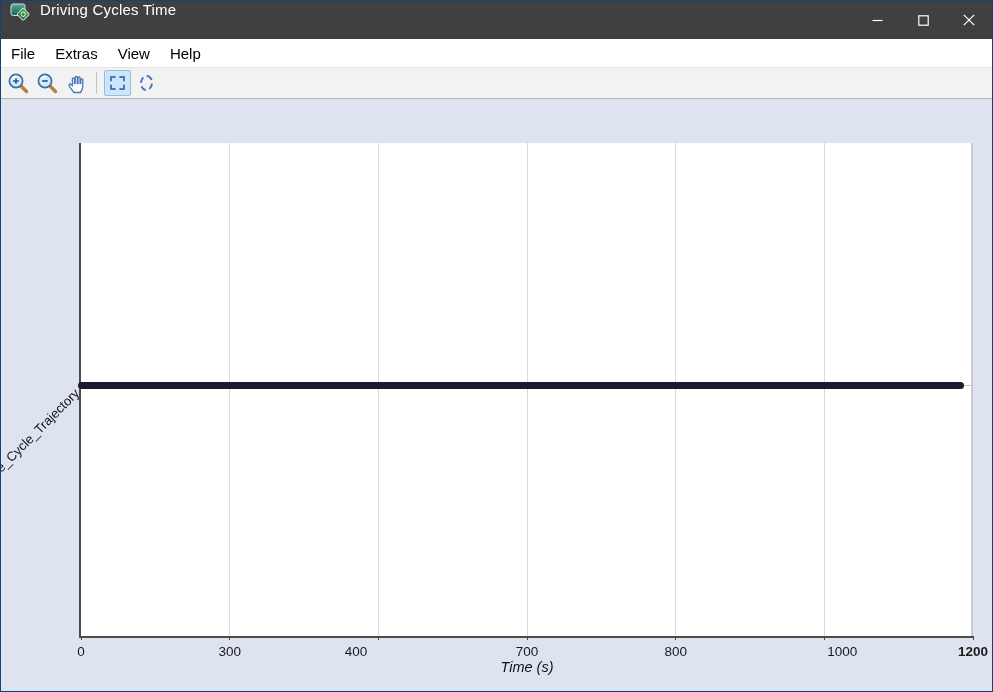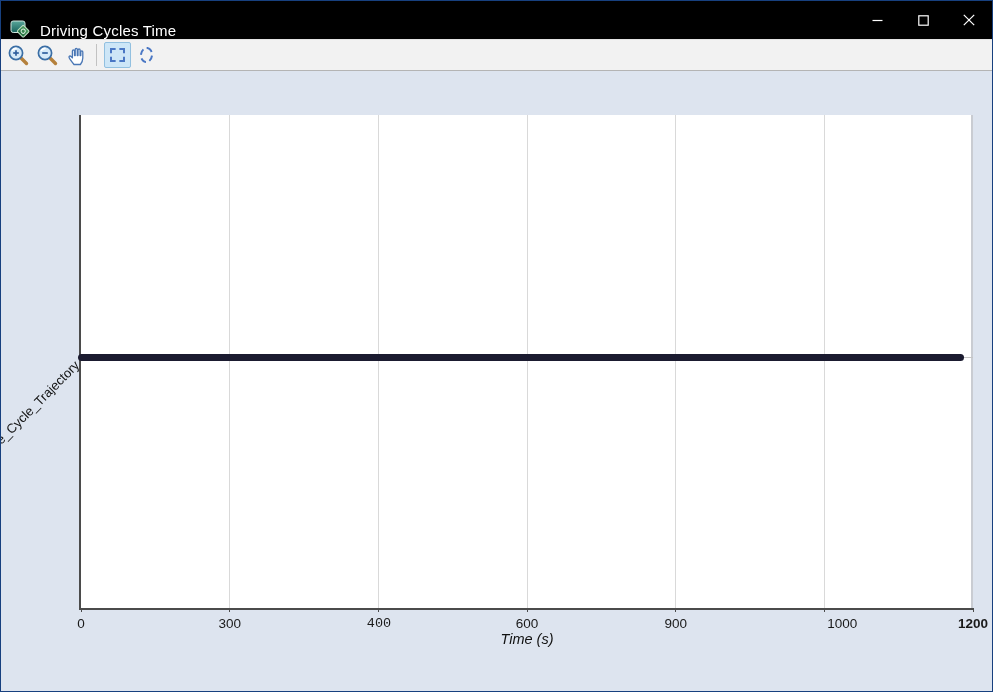--- a/index.html
+++ b/index.html
@@ -7,22 +7,22 @@
     font-family: "Liberation Sans", sans-serif; }
   .window {
     width: 993px; height: 692px;
     border: 1px solid #17407f;
     background: #dde4ef;
     display: flex; flex-direction: column;
     position: relative; overflow: hidden;
   }
   
   .titlebar {
-    flex: 0 0 38px; background: #000000;
-    display: flex; align-items: flex-end; color: #fff;
+    flex: 0 0 38px; background: #404040;
+    display: flex; align-items: flex-start; color: #fff;
   }
   .app-icon { margin-left: 9px; width: 21px; height: 21px; flex: 0 0 auto; }
   .title-text { margin-left: 9px; font-size: 15px; letter-spacing: .2px; }
   .caption-buttons { margin-left: auto; display: flex; height: 100%; }
   .caption-btn { width: 46px; height: 100%; display: flex; align-items: center; justify-content: center; cursor: default; }
   
   .menubar {
     flex: 0 0 28px; background: #ffffff;
     display: flex; align-items: center; font-size: 15px; color: #000;
   }
@@ -119,20 +119,26 @@
       </div>
       <div class="caption-btn close">
         <svg width="12" height="12" viewBox="0 0 12 12">
           <line x1="0.8" y1="0.8" x2="11.2" y2="11.2" stroke="#fff" stroke-width="1.2"></line>
           <line x1="11.2" y1="0.8" x2="0.8" y2="11.2" stroke="#fff" stroke-width="1.2"></line>
         </svg>
       </div>
     </div>
   </div>
 
+  <div class="menubar">
+    <span class="menu-item">File</span>
+    <span class="menu-item">Extras</span>
+    <span class="menu-item">View</span>
+    <span class="menu-item">Help</span>
+  </div>
 
   <div class="toolbar">
     <div class="tool-btn">
       <svg width="23" height="23" viewBox="0 0 23 23">
         <line x1="13.5" y1="13.5" x2="19.5" y2="19.5" stroke="#b5813c" stroke-width="3.4" stroke-linecap="round"></line>
         <circle cx="9" cy="9" r="6.6" fill="#d6eaf8" stroke="#3a6ea5" stroke-width="1.7"></circle>
         <path d="M5.5 6.2 A5 5 0 0 1 9 4.4" fill="none" stroke="#ffffff" stroke-width="1.6" stroke-linecap="round"></path>
         <line x1="6.2" y1="9" x2="11.8" y2="9" stroke="#2f5f9e" stroke-width="1.7"></line>
         <line x1="9" y1="6.2" x2="9" y2="11.8" stroke="#2f5f9e" stroke-width="1.7"></line>
       </svg>
@@ -179,21 +185,21 @@
         <div class="tickmark" style="left: 891.5px;"></div>
         <div class="hgrid" style="top: 241.563px;"></div>
         <div class="curve" style="background: rgb(27, 27, 48); top: 238.563px; left: -3px; width: 886.08px; height: 7px;"></div>
       </div>
     <div class="ylabel-holder">
       <span class="ylabel">Simple_Cycle_Trajectory</span>
     </div>
 
   <div class="tick-label" style="left: 80px;">0</div>
       <div class="tick-label" style="left: 228.667px;">300</div>
-      <div class="tick-label" style="left: 378px; font-family: Liberation Mono, monospace;">400</div>
-      <div class="tick-label" style="left: 526px;">600</div>
-      <div class="tick-label" style="left: 674.667px;">900</div>
+      <div class="tick-label" style="left: 355px;">400</div>
+      <div class="tick-label" style="left: 526px;">700</div>
+      <div class="tick-label" style="left: 674.667px;">800</div>
       <div class="tick-label" style="left: 823.333px; margin-left: 18px;">1000</div>
       <div class="tick-label" style="left: 972px; font-weight: bold;">1200</div>
       <div class="xaxis-title" style="left: 526px;">Time (s)</div>
     </div>
 
 </div>
 
 </body></html>

